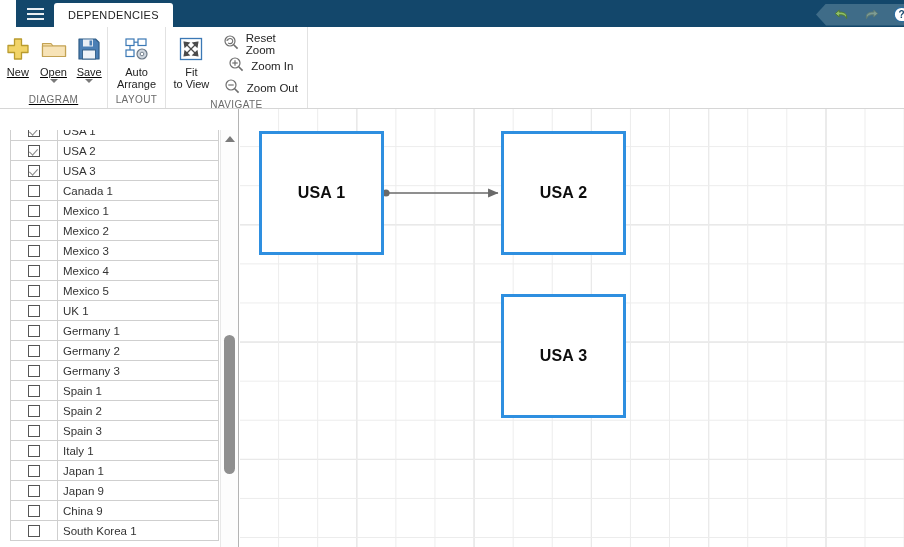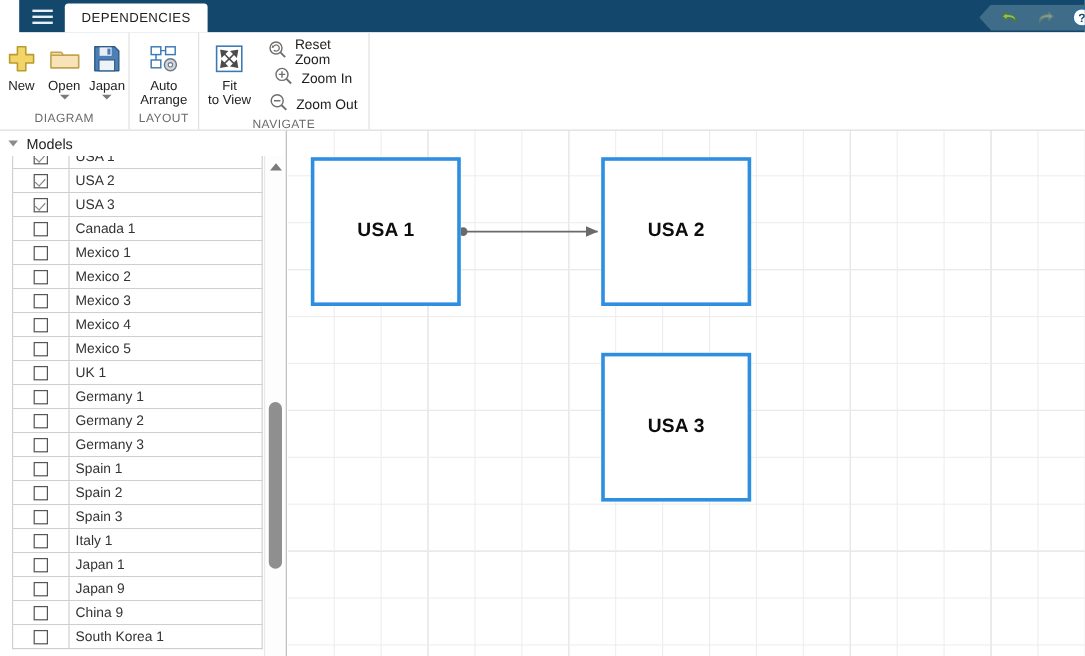--- a/index.html
+++ b/index.html
@@ -290,21 +290,21 @@
             <circle cx="8.5" cy="8.5" r="7.2" fill="#ffffff" stroke="#2d6c9e" stroke-width="1.2"></circle>
             <text x="8.5" y="12.3" font-family="Liberation Sans, sans-serif" font-size="10" font-weight="bold" fill="#18486e" text-anchor="middle">?</text>
           </svg>
         </div>
       </div>
     </div>
   </div>
 
   <div class="ribbon">
 
-    <div class="rgroup" style="width:108px;">
+    <div class="rgroup" style="width:108px;text-decoration:underline;">
       <div class="rgroup-items">
         <div class="bigbtn">
           <div class="ico">
             <svg width="28" height="28" viewBox="0 0 28 28">
               <path d="M10.5 4 H17.5 V10.5 H24 V17.5 H17.5 V24 H10.5 V17.5 H4 V10.5 H10.5 Z" fill="#f2d468" stroke="#b99b2e" stroke-width="1.3" stroke-linejoin="round"></path>
             </svg>
           </div>
           <div class="lbl">New</div>
         </div>
 
@@ -321,21 +321,21 @@
 
         <div class="bigbtn">
           <div class="ico">
             <svg width="28" height="28" viewBox="0 0 28 28">
               <path d="M4 4 H20.5 L24 7.5 V24 H4 Z" fill="#4b7fb5" stroke="#2f5c86" stroke-width="1.2" stroke-linejoin="round"></path>
               <rect x="8" y="4.5" width="10" height="7" fill="#e8eef5"></rect>
               <rect x="14.5" y="5.5" width="2.6" height="5" fill="#4b7fb5"></rect>
               <rect x="7.5" y="15" width="13" height="9" fill="#eef3f8" stroke="#2f5c86" stroke-width="0.9"></rect>
             </svg>
           </div>
-          <div class="lbl">Japan</div>
+          <div class="lbl">Save</div>
           <div class="caret"></div>
         </div>
       </div>
       <div class="rgroup-label">DIAGRAM</div>
     </div>
 
     <div class="rgroup" style="width:58px;">
       <div class="rgroup-items" style="justify-content:center;">
         <div class="bigbtn" style="width:56px;">
           <div class="ico">
@@ -415,24 +415,20 @@
           </div>
         </div>
       </div>
       <div class="rgroup-label">NAVIGATE</div>
     </div>
 
     <div style="flex:1;"></div>
   </div>
 
   <div class="leftpanel">
-    <div class="panel-header">
-      <span class="tri"></span>
-      <span class="ttl">Models</span>
-    </div>
 
     <div class="listwrap">
       <div class="list" id="models-list">
           <div class="row">
             <div class="cb-cell">
               <div class="cb checked"></div>
             </div>
             <div class="name">USA 1</div>
           </div>
           <div class="row">

